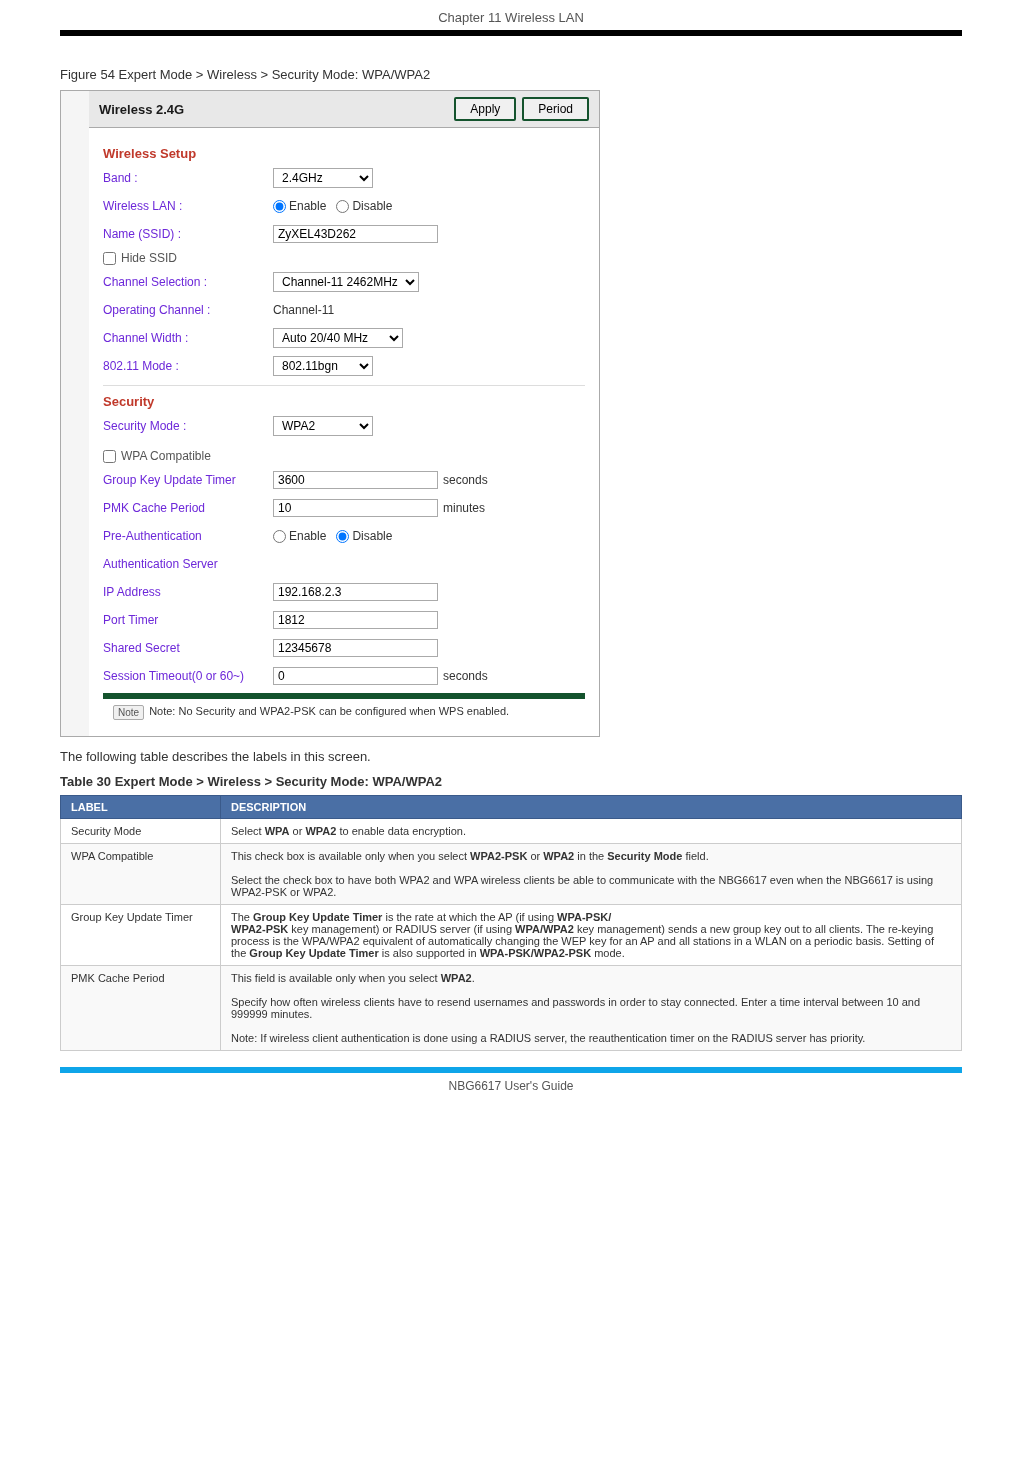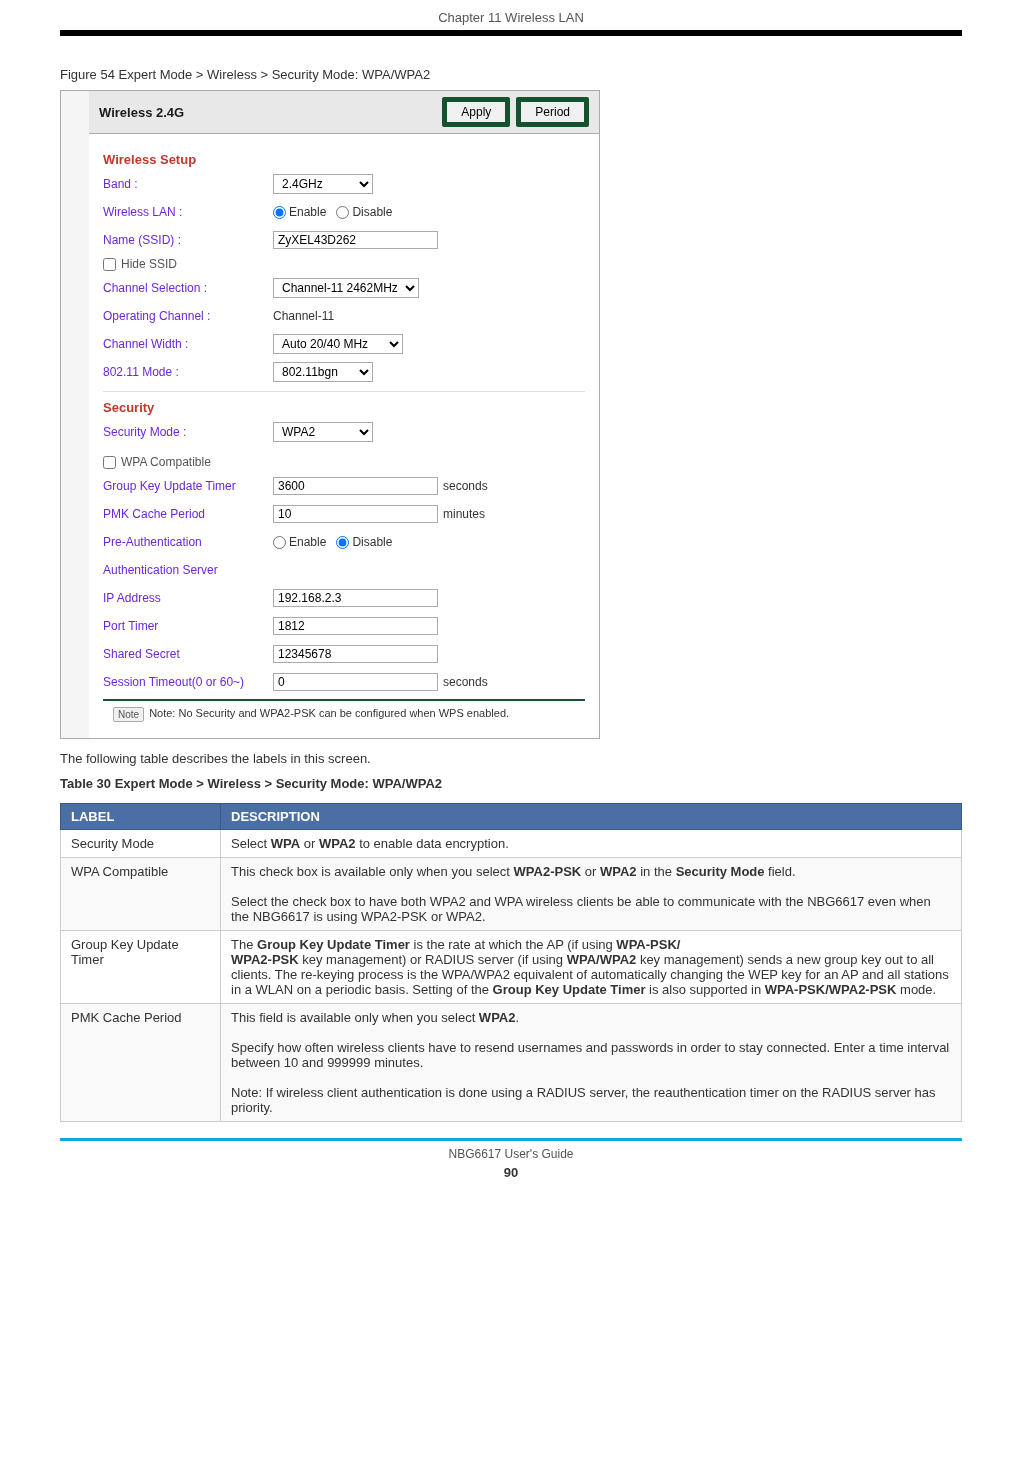--- a/index.html
+++ b/index.html
@@ -46,21 +46,21 @@
       font-weight: bold;
       font-size: 13px;
       color: #1a1a1a;
     }
     .ui-header-buttons {
       display: flex;
       gap: 6px;
     }
     .ui-btn {
       padding: 3px 14px;
-      border: 5px solid #14532d;
+      border: 2px solid #14532d;
       background: #f0f0f0;
       cursor: pointer;
       font-size: 12px;
       border-radius: 2px;
     }
     .ui-content {
       padding: 10px 14px;
       background: #fff;
     }
     .section-title {
@@ -126,21 +126,21 @@
     .divider {
       border: none;
       border-top: 1px solid #ddd;
       margin: 8px 0;
     }
     .note-box {
       display: flex;
       align-items: flex-start;
       gap: 5px;
       background: #fff;
-      border-top: 2px solid #14532d;
+      border-top: 6px solid #14532d;
       padding: 6px 10px;
       font-size: 11px;
       color: #333;
       margin-top: 4px;
     }
     .note-icon {
       border: 1px solid #aaa;
       background: #f0f0f0;
       color: #555;
       font-size: 10px;
@@ -150,22 +150,22 @@
     }
     
     .para {
       font-size: 13px;
       margin: 12px 0 10px 0;
     }
     
     .data-table {
       width: 100%;
       border-collapse: collapse;
-      font-size: 13px;
-      margin-top: 12px;
+      font-size: 11px;
+      margin-top: 6px;
     }
     .table-caption {
       font-size: 13px;
       font-weight: bold;
       margin-bottom: 4px;
     }
     .data-table th {
       background: #4a6fa5;
       color: #fff;
       text-align: left;
@@ -182,21 +182,21 @@
       background: #f9f9f9;
     }
     .data-table tr:nth-child(odd) td {
       background: #fff;
     }
     .footer-text {
       text-align: center;
       font-size: 12px;
       color: #555;
       margin-top: 16px;
-      border-top: 3px solid #0ea5e9;
+      border-top: 6px solid #0ea5e9;
       padding-top: 6px;
     }
     .page-num {
       text-align: center;
       font-size: 13px;
       font-weight: bold;
       margin-top: 4px;
     }
     
     .input-with-unit {
@@ -438,14 +438,13 @@
           <br><br>
           Specify how often wireless clients have to resend usernames and passwords in order to stay connected. Enter a time interval between 10 and 999999 minutes.
           <br><br>
           Note: If wireless client authentication is done using a RADIUS server, the reauthentication timer on the RADIUS server has priority.
         </td>
       </tr>
     </tbody>
   </table>
 
   <div class="footer-text">NBG6617 User's Guide</div>
-  <div class="page-num">90</div>
 </div>
 
 </body></html>

